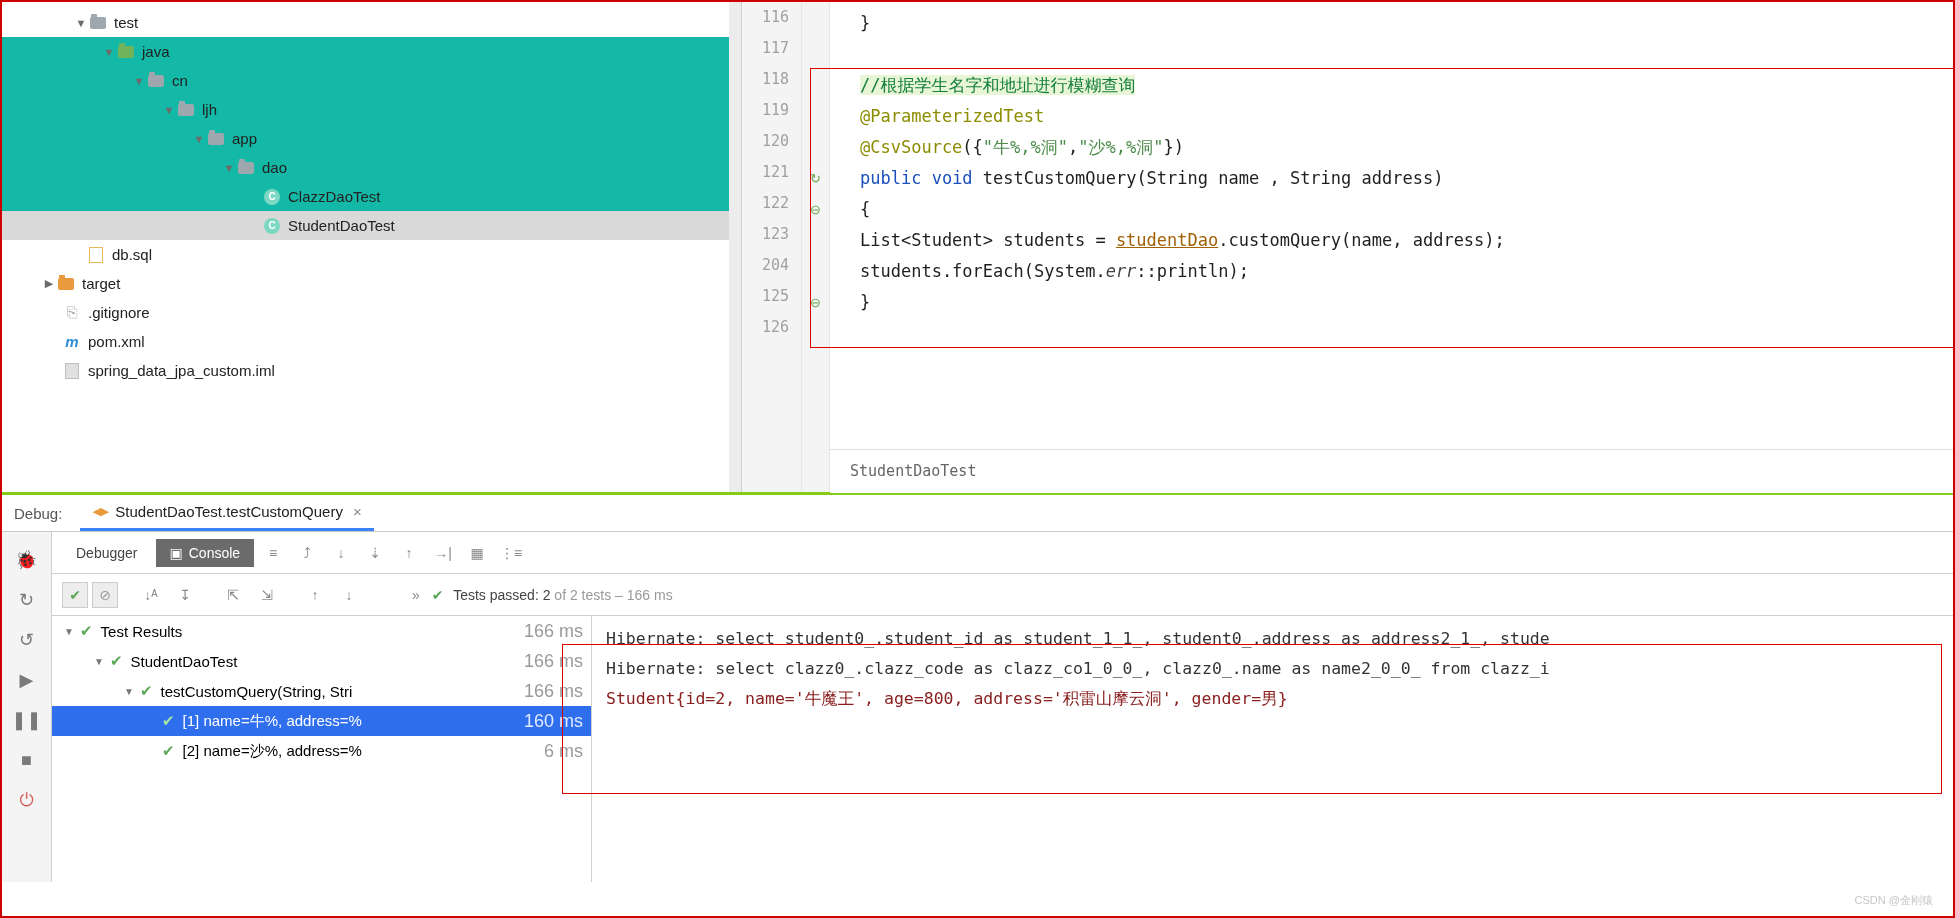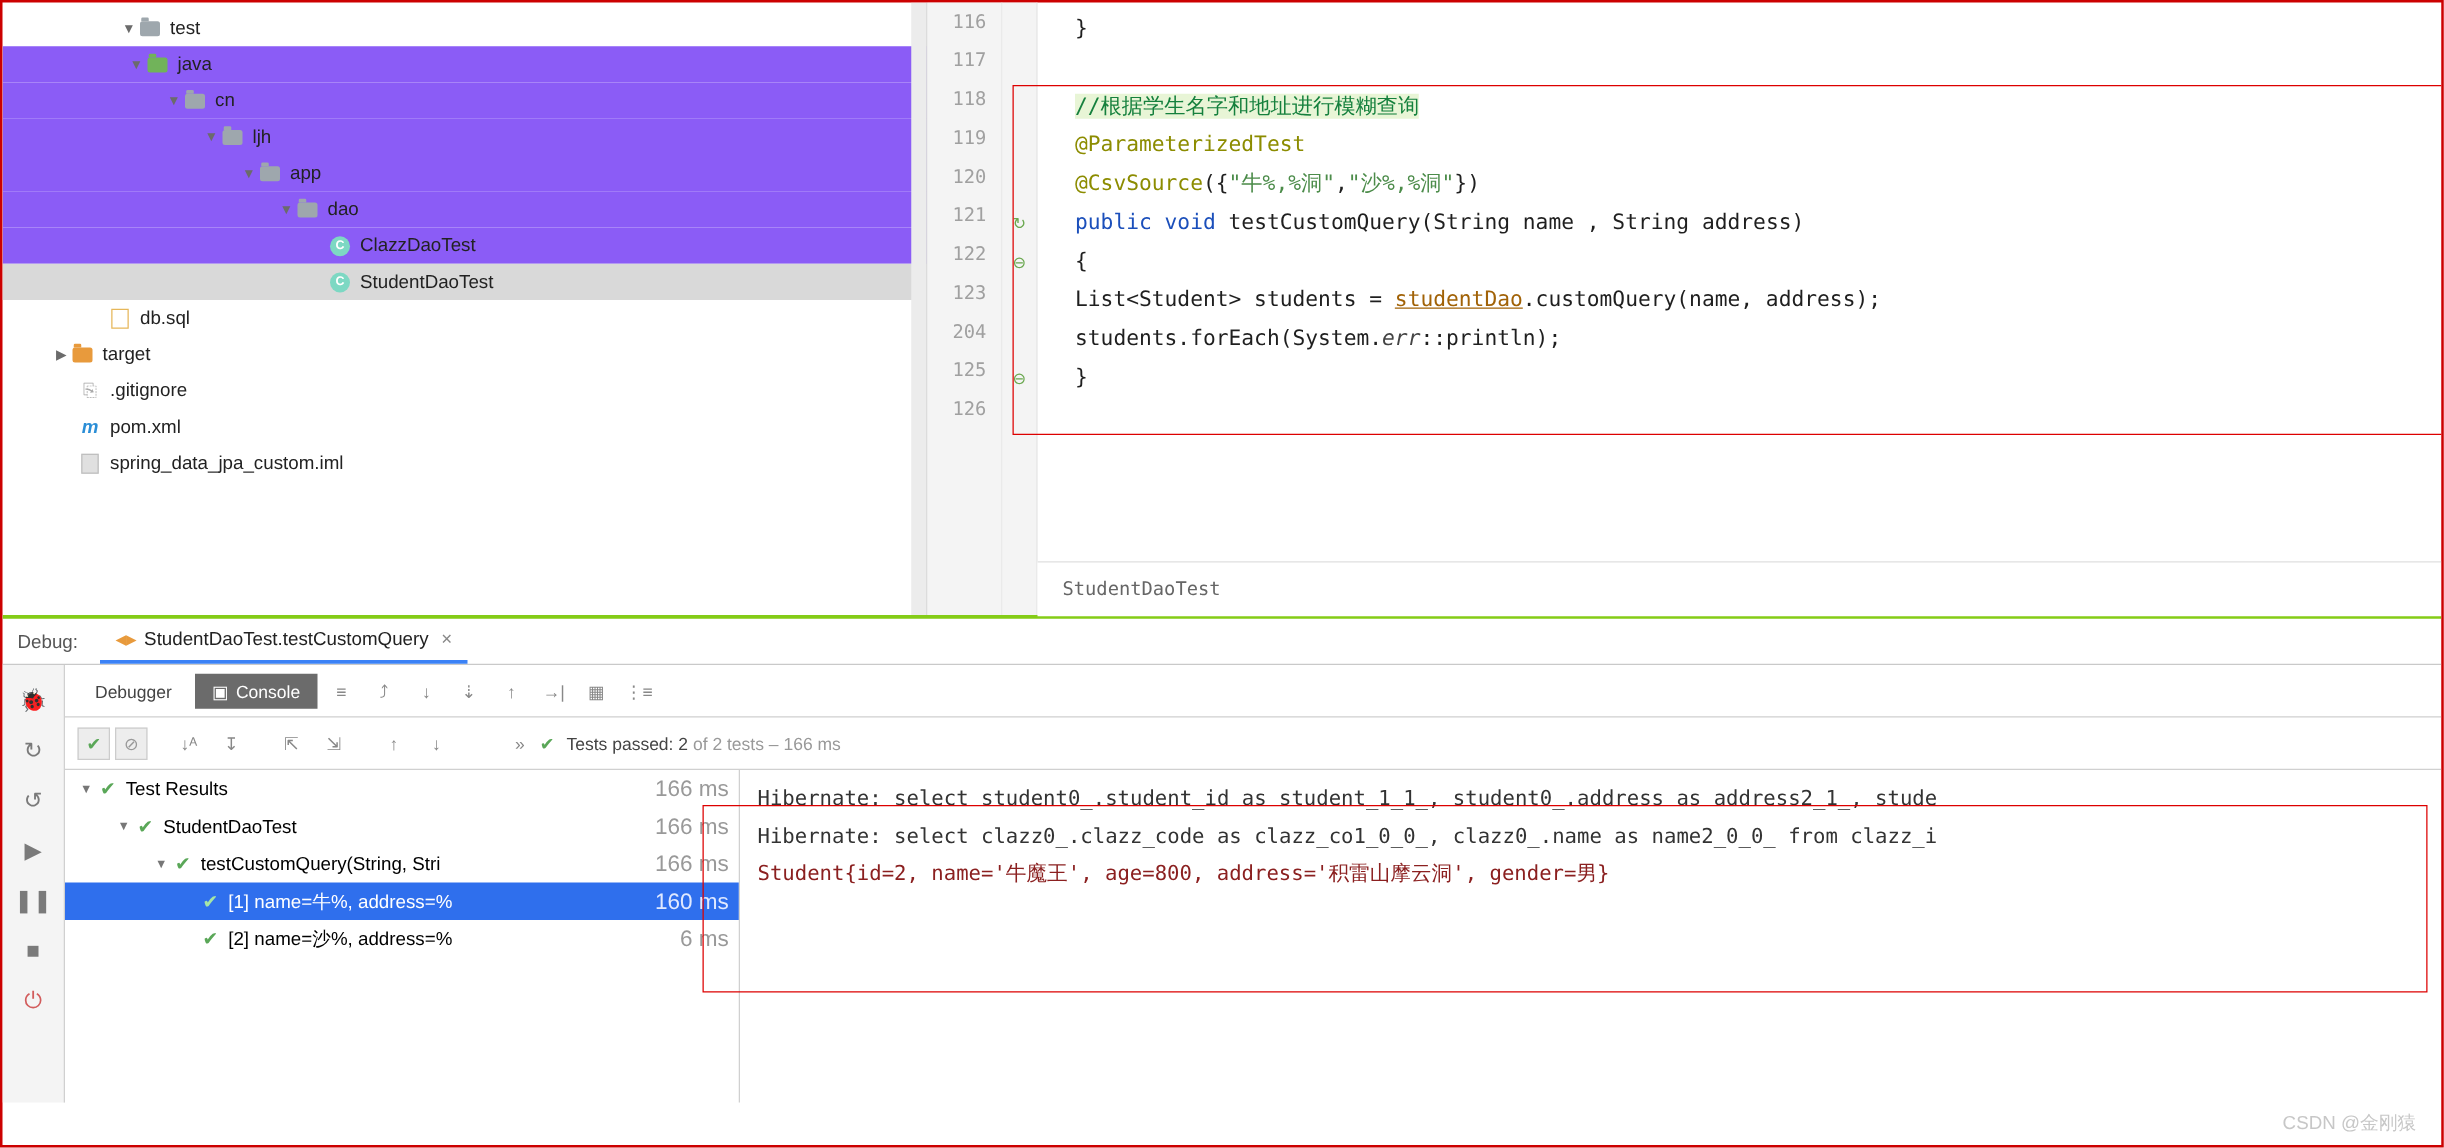--- a/index.html
+++ b/index.html
@@ -2,21 +2,21 @@
 <html><head>
 <meta charset="utf-8">
 <style>
   * { box-sizing: border-box; margin: 0; padding: 0; }
   body { font-family: "Segoe UI", Arial, sans-serif; font-size: 14px; width: 1955px; height: 918px; overflow: hidden; background:#fff; border:2px solid #c00; position:relative; }
 
   .top { display:flex; height:490px; }
   .project-tree { width:740px; border-right:1px solid #d0d0d0; overflow:auto; position:relative; padding-top:6px; }
   .tree-scroll-shadow { position:absolute; right:0; top:0; width:12px; height:100%; background:#ececec; }
   .tree-row { display:flex; align-items:center; height:29px; font-size:15px; color:#222; }
-  .tree-row.green { background:#8b5cf6; }
+  .tree-row.green { background:#14b8a6; }
   .tree-row.selected { background:#d9d9d9; }
   .tree-row .arrow { width:14px; text-align:center; color:#6b6b6b; font-size:11px; }
   .tree-row .arrow.right::before { content:"▶"; }
   .tree-row .arrow.down::before { content:"▼"; }
   .tree-row .icon { width:20px; height:20px; margin-right:6px; display:flex; align-items:center; justify-content:center; }
   .folder { background:#9ea7ad; width:16px; height:12px; border-radius:2px; position:relative; }
   .folder.green { background:#71b35a; }
   .folder.orange { background:#e89a3c; }
   .folder::before { content:""; position:absolute; top:-3px; left:1px; width:6px; height:3px; background:inherit; border-radius:1px 1px 0 0;}
   .class-icon { width:16px; height:16px; border-radius:50%; background:#7dd8c3; color:#fff; font-size:10px; font-weight:bold; display:flex; align-items:center; justify-content:center;}
@@ -71,31 +71,31 @@
   .tr-row .time{ margin-left:auto; color:#999; font-size:18px;}
   .tr-row.sel .time{ color:#e0e9ff;}
   .ok-ic{ color:#5aa758; margin-right:8px;}
   .tr-row.sel .ok-ic{ color:#a6e6a6;}
   .down-ic{ color:#777; font-size:10px; margin-right:4px; width:14px; text-align:center;}
 
   .console-out{ flex:1; padding:8px 14px; font-family:Consolas,"Microsoft YaHei",monospace; font-size:16.5px; line-height:30px; color:#333; position:relative;}
   .console-out .box{ position:absolute; top:28px; left:-30px; width:1380px; height:150px; border:1.5px solid #d00; pointer-events:none;}
   .stud-line{ color:#8b2020;}
 
-  .watermark{ position:absolute; right:20px; bottom:8px; color:#c7c7c7; font-size:15px;}
+  .watermark{ position:absolute; right:20px; bottom:8px; color:#c7c7c7; font-size:11px;}
 </style>
 </head>
 <body>
 
 <div class="top">
 
   <div class="project-tree">
     <div class="tree-scroll-shadow"></div>
 
-    <div class="tree-row" style="padding-left:94px">
+    <div class="tree-row" style="padding-left:72px">
       <span class="arrow down"></span>
       <span class="icon">
           <span class="folder"></span>
         </span>
       <span>test</span>
     </div>
     <div class="tree-row green" style="padding-left:100px">
       <span class="arrow down"></span>
       <span class="icon">
           <span class="folder green"></span>

